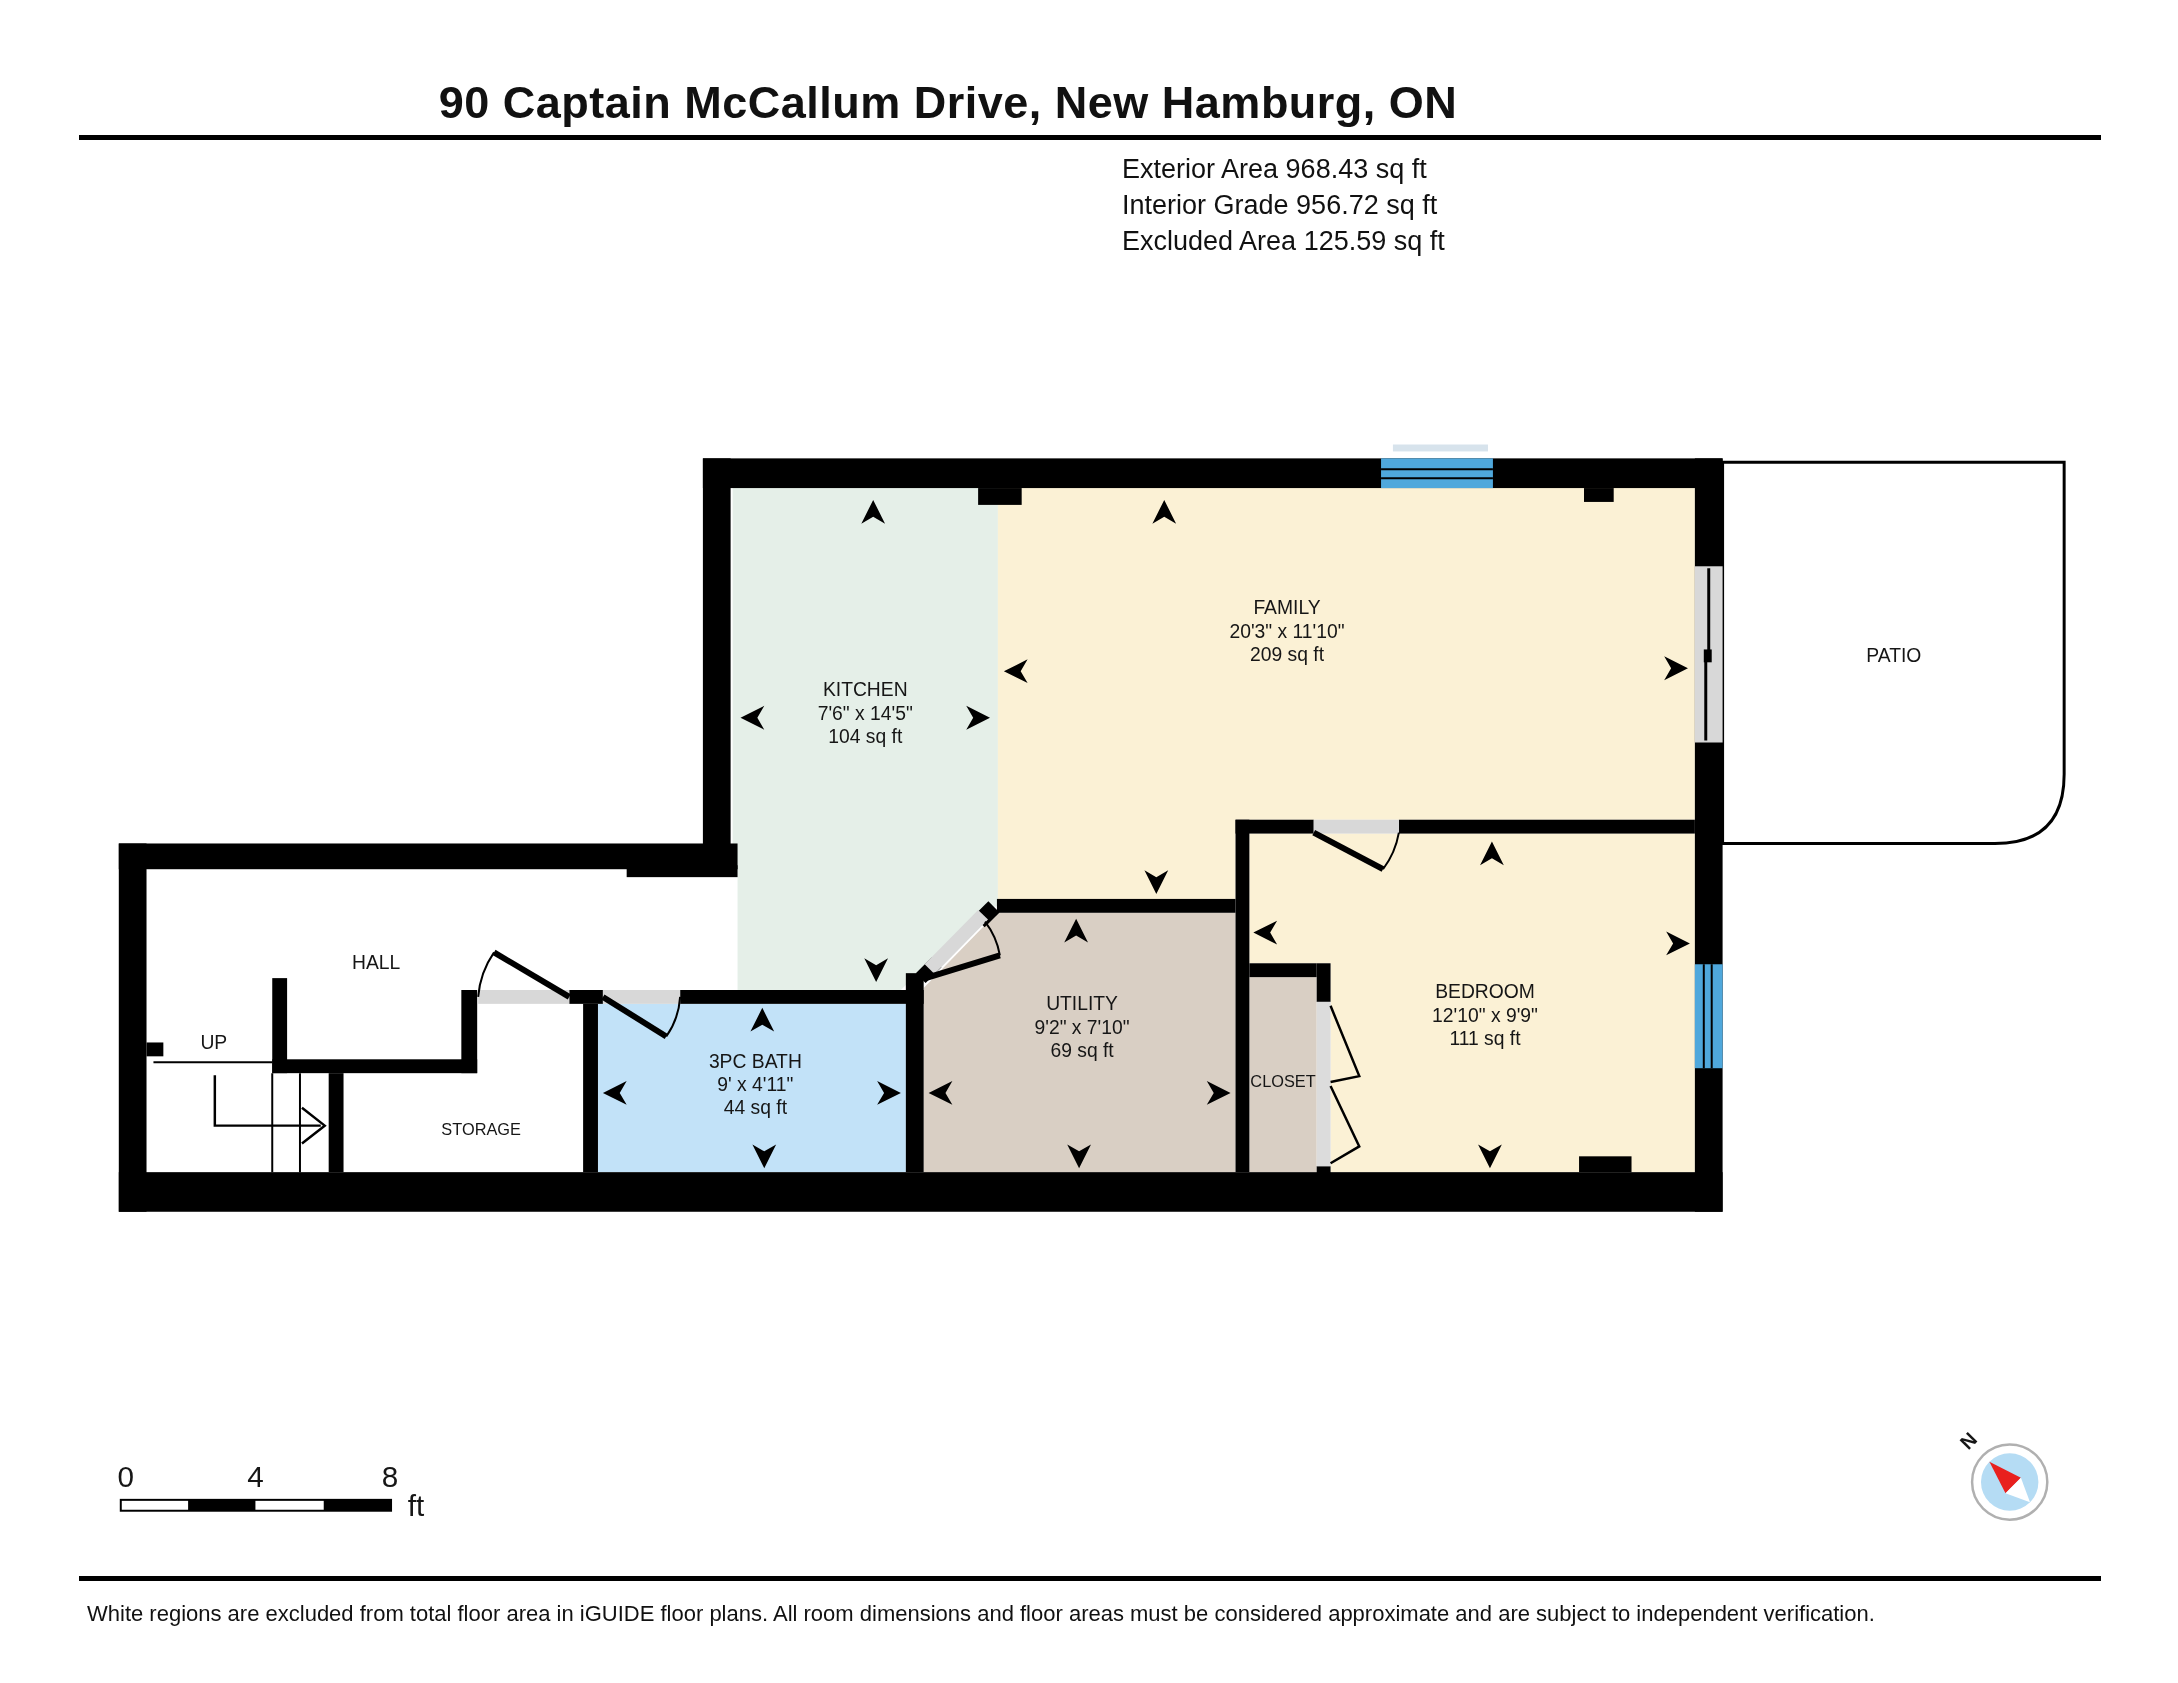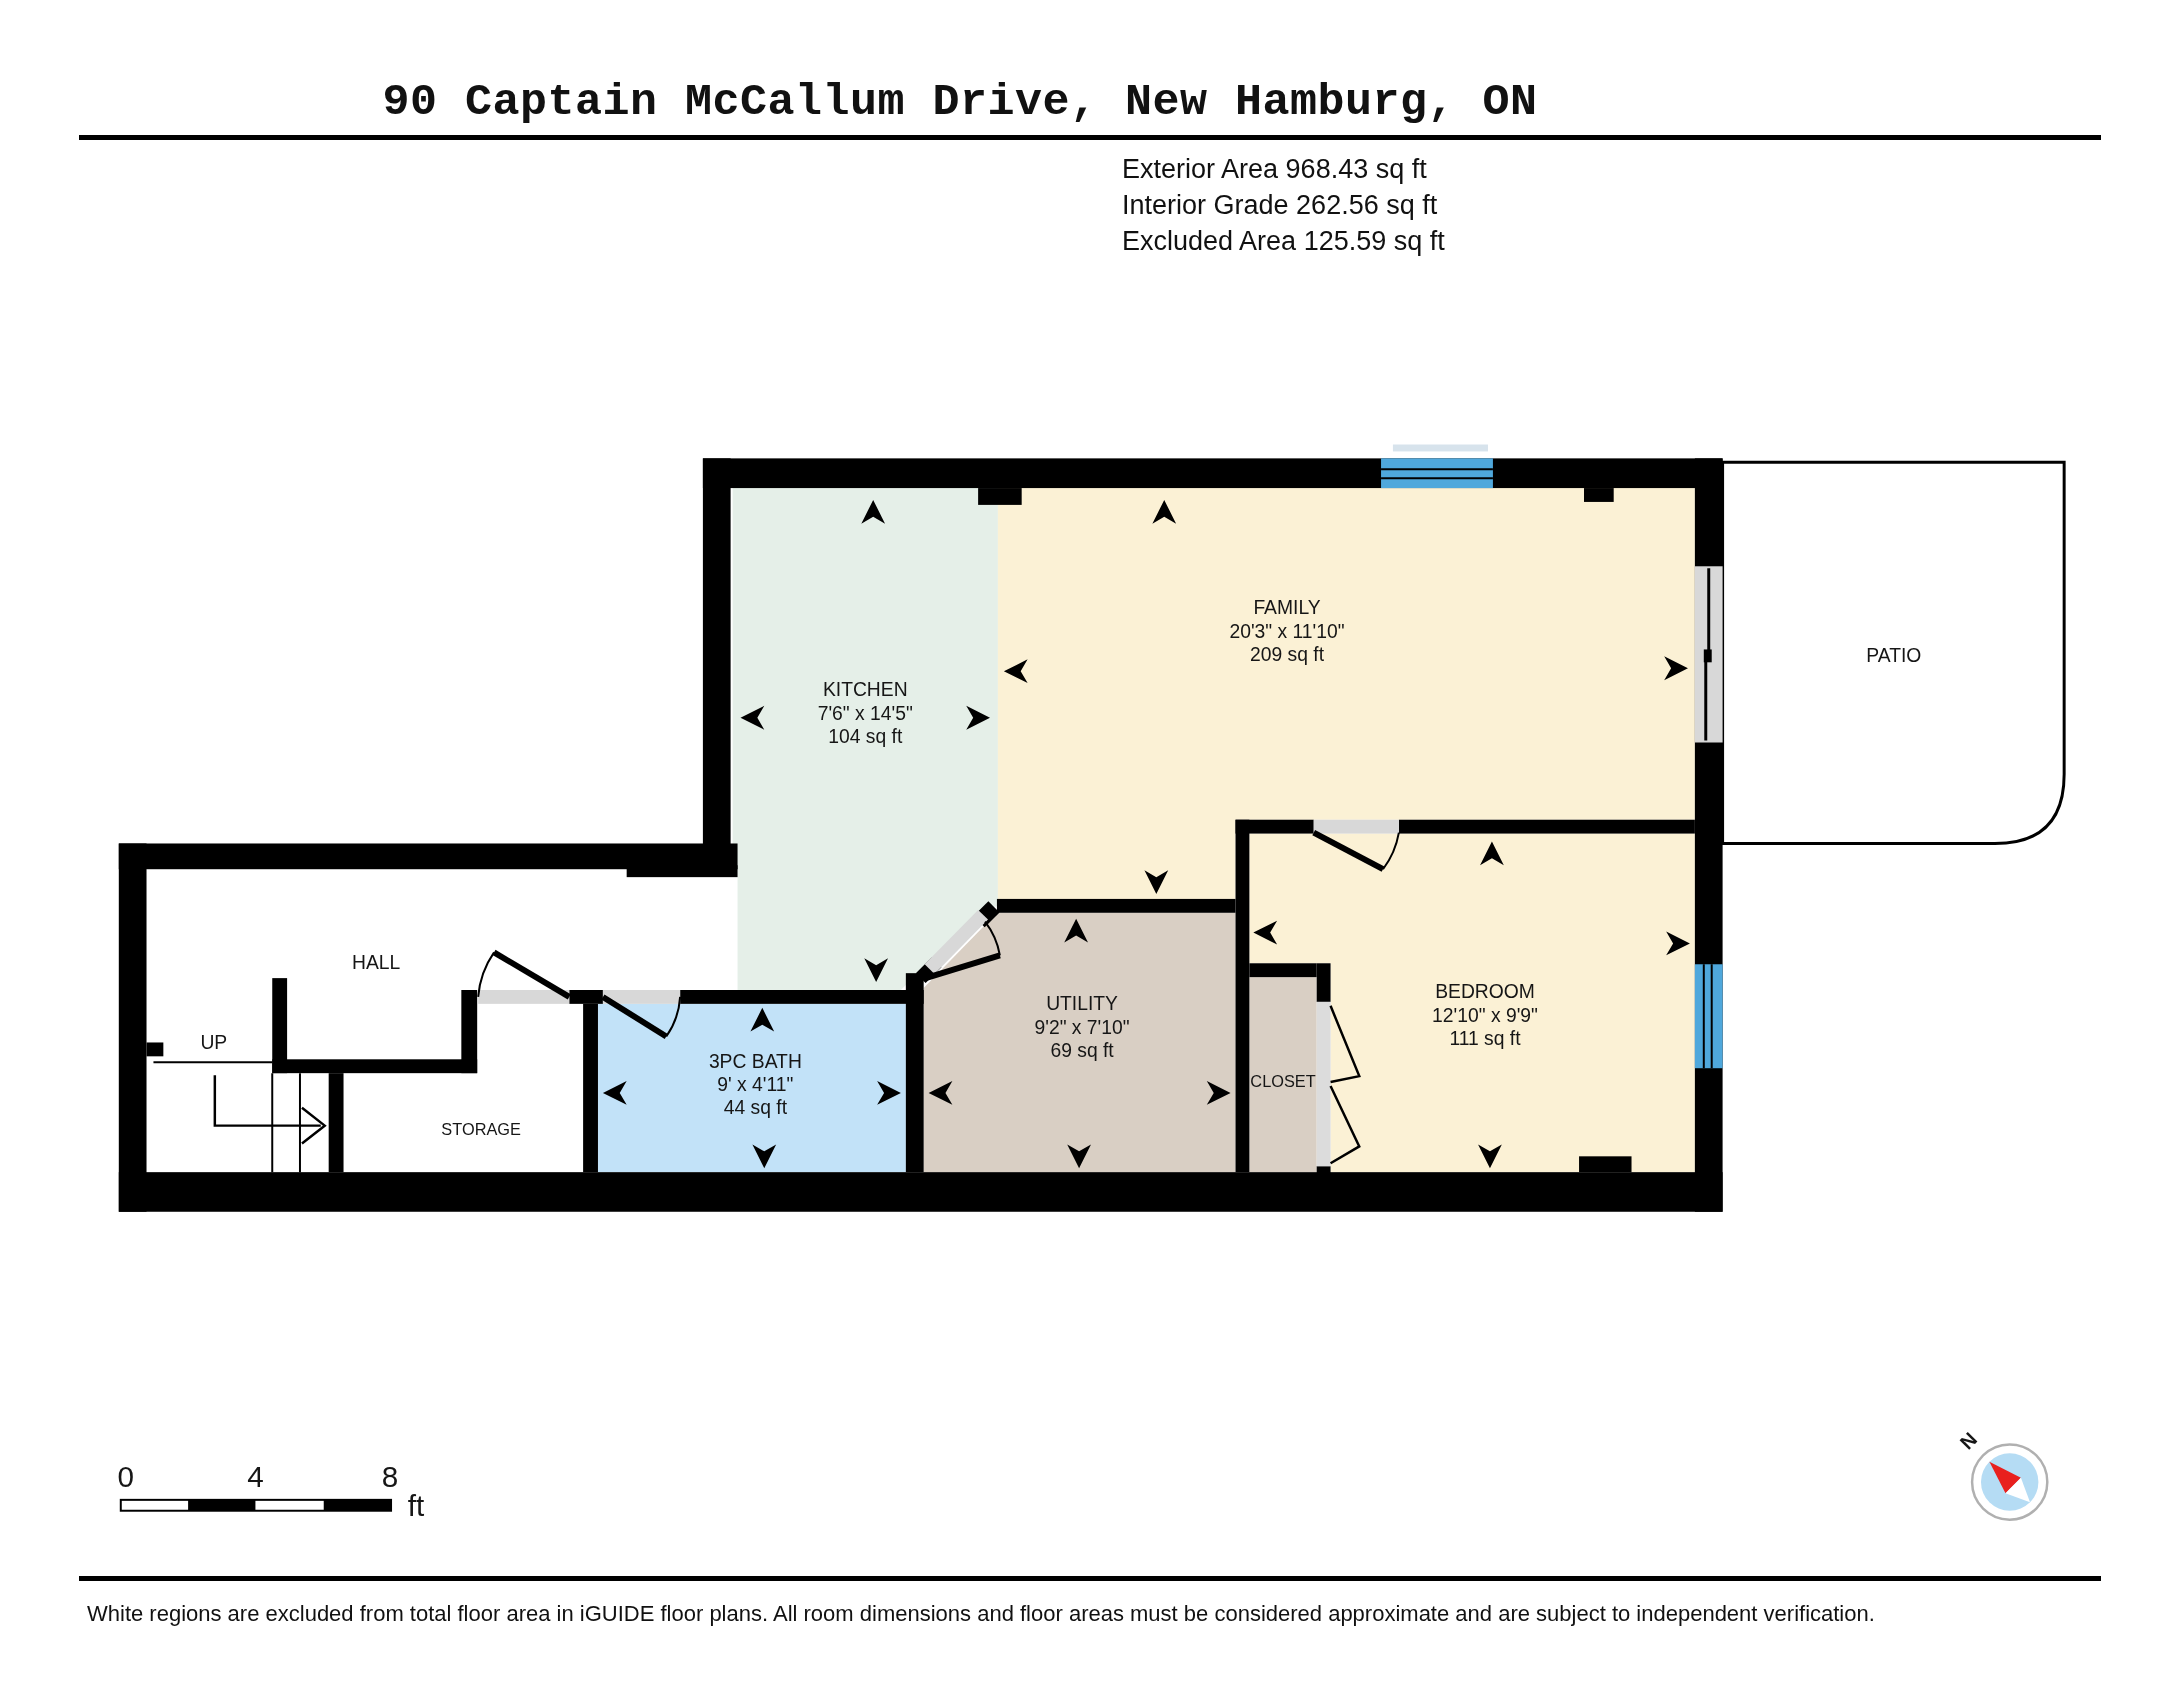--- a/index.html
+++ b/index.html
@@ -1,19 +1,19 @@
 <!DOCTYPE html>
 <html><head>
 <meta charset="utf-8">
 <style>
   html,body{margin:0;padding:0;width:2178px;height:1683px;background:#fff;
     font-family:"Liberation Sans",sans-serif;color:#111;}
   #page{position:relative;width:2178px;height:1683px;overflow:hidden;}
   .abs{position:absolute;}
-  #title{top:77px;left:12px;width:1896px;text-align:center;font-size:45px;font-weight:bold;letter-spacing:0.5px;font-family:Liberation Mono, monospace;}
+  #title{top:77px;left:0;width:1896px;text-align:center;font-size:45px;font-weight:bold;letter-spacing:0.5px;}
   .rule{left:79px;width:2022px;height:5px;background:#000;}
   #rule-top{top:135px;}
   #rule-bottom{top:1576px;}
   #floor-label{top:151px;left:594px;width:508px;text-align:right;font-size:27px;font-weight:bold;}
   #area-list{top:151px;left:1122px;font-size:27px;line-height:36px;}
   #prepared{top:1501px;left:0;width:2178px;text-align:center;font-size:24px;}
   #disclaimer{top:1601px;left:87px;width:1980px;font-size:22px;}
   svg text{font-family:"Liberation Sans",sans-serif;fill:#161616;}
   .room-name,.room-sub{font-size:19.5px;}
   .small-label{font-size:16.5px;}
@@ -23,21 +23,21 @@
 </head>
 <body>
 
 <div id="page">
 
   <div id="title" class="abs">90 Captain McCallum Drive, New Hamburg, ON</div>
   <div id="rule-top" class="abs rule"></div>
 
   <div id="area-list" class="abs">
     <div><span>Exterior Area</span> <span>968.43 sq ft</span></div>
-    <div><span>Interior Grade</span> <span>262.56 sq ft</span></div>
+    <div><span>Interior Grade</span> <span>956.72 sq ft</span></div>
     <div><span>Excluded Area</span> <span>125.59 sq ft</span></div>
   </div>
 
   <svg class="abs" style="top:0;left:0" width="2178" height="1683" viewBox="0 0 2200 1700">
 
     <path d="M1740,467 L2085,467 L2085,782 Q2085,852 2015,852 L1740,852 Z" fill="#ffffff" stroke="#000" stroke-width="3"></path>
 
     <g>
       <polygon points="740,493 1008,493 1008,915 990,921 915,995 908,1002 745,1002 745,878 740,878" fill="#e5efe8"></polygon>
       <polygon points="1008,493 1712,493 1712,828 1248,828 1248,908 1008,908" fill="#fbf1d5"></polygon>

